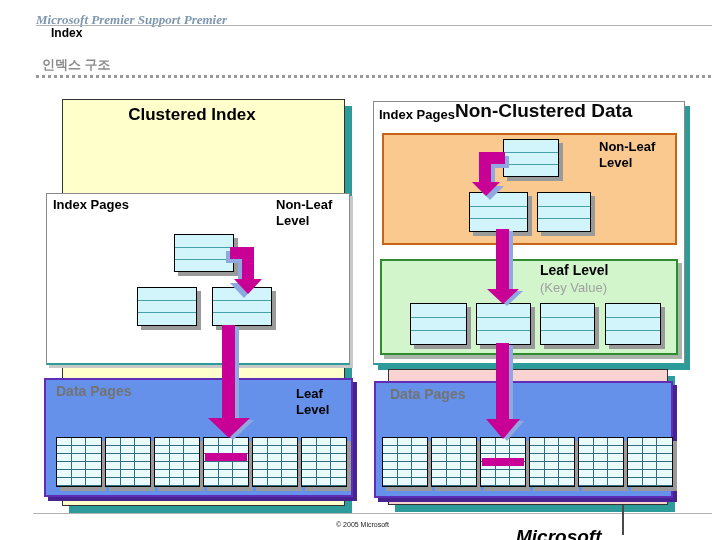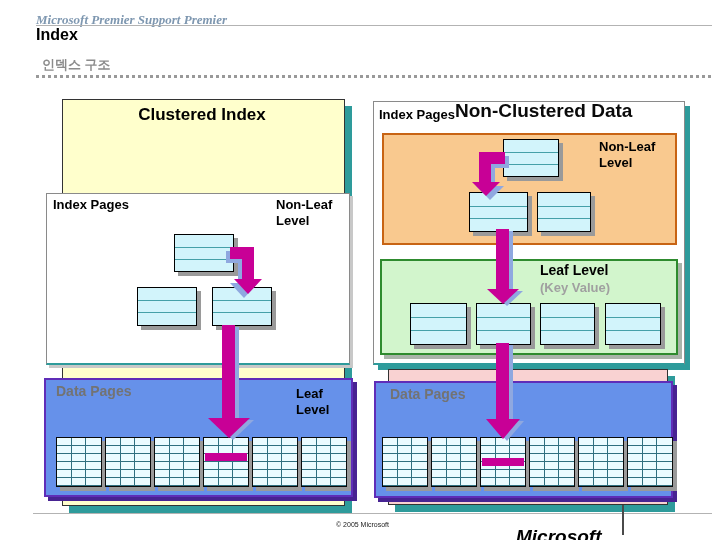--- a/index.html
+++ b/index.html
@@ -5,40 +5,40 @@
   html,body{margin:0;padding:0;background:#dcdcdc;}
   #slide{
     position:relative;width:720px;height:540px;background:#ffffff;
     font-family:"Liberation Sans",sans-serif;overflow:hidden;
   }
   .abs{position:absolute;}
   
   .brand{font-family:"Liberation Serif",serif;font-style:italic;font-weight:bold;
          font-size:13px;color:#7E97B0;}
   .hrule{height:1px;background:#b3b3b3;}
-  .title{font-size:16px;font-weight:bold;color:#000;}
+  .title{font-size:12px;font-weight:bold;color:#000;margin-left:15px;}
   .subtitle{font-size:13px;font-weight:bold;color:#8C8C8C;}
   .dotted{height:3px;background:repeating-linear-gradient(to right,#999 0 3px,transparent 3px 6px);}
   
   .panel{position:absolute;box-sizing:border-box;}
   .yellow{background:#FFFFCC;border:1px solid #333;box-shadow:7px 7px 0 #2E9B9B;}
   .pinkp {background:#F9D2D2;border:1px solid #333;box-shadow:7px 7px 0 #2E9B9B;}
   .whitep{background:#fff;border:1px solid #8a8a8a;border-bottom:2px solid #2E9B9B;}
   .whitep.lshadow{box-shadow:3px 3px 0 #c8c8c8;}
   .whitep.tshadow{box-shadow:5px 5px 0 #2E9B9B;}
   .orangep{background:#F9C98F;border:2px solid #C86414;}
   .greenp{background:#D2F5CC;border:2px solid #2E8B2E;box-shadow:4px 4px 0 #aab4aa;}
   .bluep{background:#6691EA;border:2px solid #5F2DB8;box-shadow:4px 4px 0 #472392;}
   
   .lbl{position:absolute;font-weight:bold;font-size:13px;color:#000;line-height:1.25;}
   .rt{text-align:left;}
   .navy{color:#737373;font-size:14px;}
   .big{font-size:17px;text-align:center;}
   .nctitle{font-size:19px;font-weight:600;color:#0a0a0a;white-space:nowrap;}
-  .gray{color:#A0A0A0;font-weight:bold;}
+  .gray{color:#A0A0A0;font-weight:normal;}
   
   .page-box{position:absolute;background:#D2F4FB;border:1px solid #000;box-shadow:4px 4px 0 #9a9a9a;}
   .page-box .ln{position:absolute;left:0;right:0;height:1px;background:#45A0A8;}
   .l1{top:33%;}.l2{top:66%;}
   
   .grid-page{position:absolute;width:44px;height:48px;background-color:#EAFBFF;border:1px solid #0a0a0a;
     box-shadow:4px 4px 0 #9a9a9a;
     background-image:
       linear-gradient(to right,transparent 0,transparent calc(33% - 1px),#2F6F7F calc(33% - 1px),#2F6F7F 33%,transparent 33%,transparent calc(67% - 1px),#2F6F7F calc(67% - 1px),#2F6F7F 67%,transparent 67%),
       repeating-linear-gradient(to bottom,transparent 0 7px,#2F6F7F 7px 8px);}
@@ -59,21 +59,21 @@
 
 <div id="slide">
 
   <div class="abs brand" style="left:36px;top:12px;">Microsoft Premier Support Premier</div>
   <div class="abs hrule" style="left:36px;top:25px;width:676px;"></div>
   <div class="abs title" style="left:36px;top:26px;">Index</div>
   <div class="abs subtitle" style="left:42px;top:56px;">인덱스 구조</div>
   <div class="abs dotted" style="left:36px;top:75px;width:676px;"></div>
 
   <div class="panel yellow" style="left:62px;top:99px;width:283px;height:407px;"></div>
-  <div class="lbl big" style="left:62px;top:104px;width:260px;padding-left:10px;">Clustered Index</div>
+  <div class="lbl big" style="left:62px;top:104px;width:260px;">Clustered Index</div>
 
   <div class="panel whitep lshadow" style="left:46px;top:193px;width:304px;height:172px;"></div>
   <div class="lbl" style="left:53px;top:197px;">Index Pages</div>
   <div class="lbl rt" style="left:276px;top:197px;width:68px;">Non-Leaf Level</div>
 
   <div class="page-box" style="left:174px;top:234px;width:58px;height:36px;">
       <i class="ln l1"></i>
       <i class="ln l2"></i>
     </div>
   <div class="page-box" style="left:137px;top:287px;width:58px;height:37px;">

